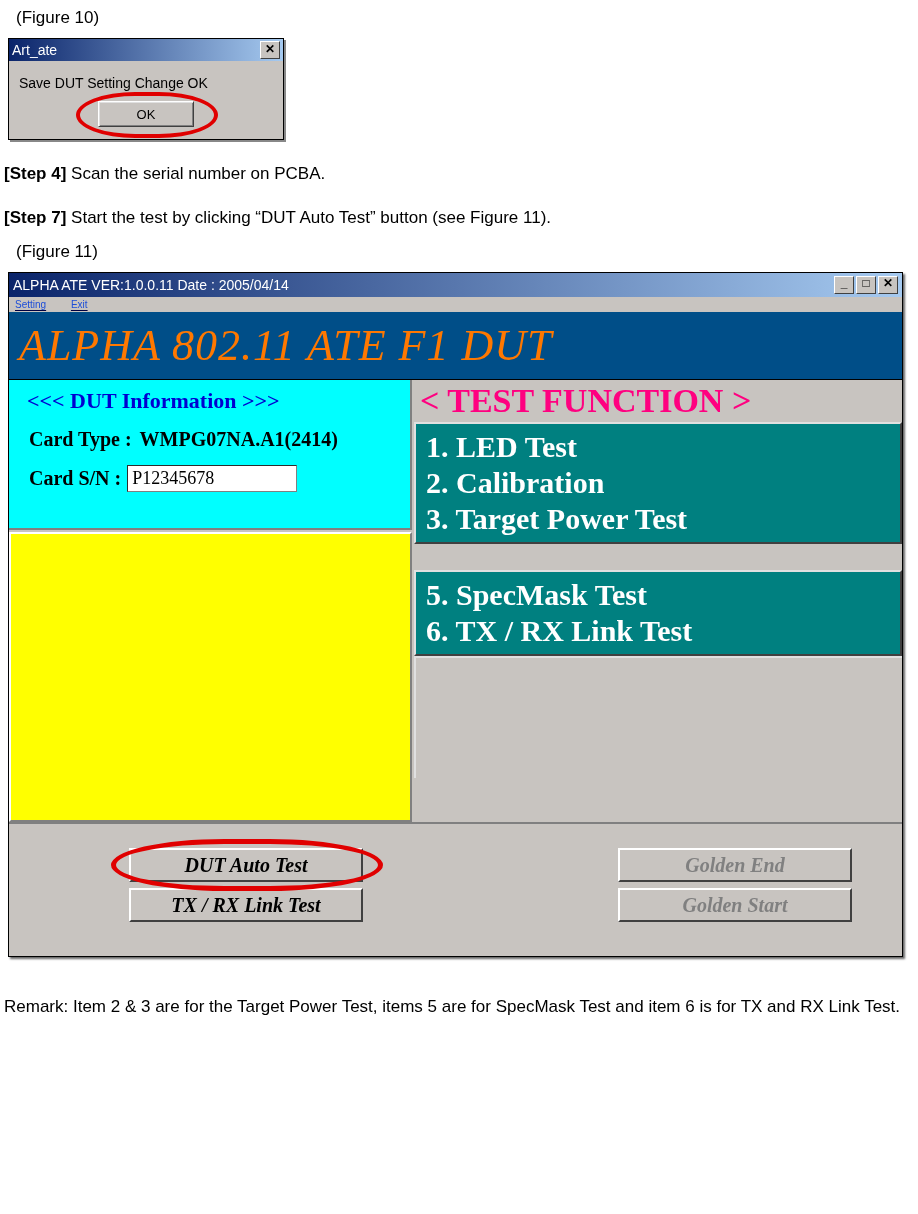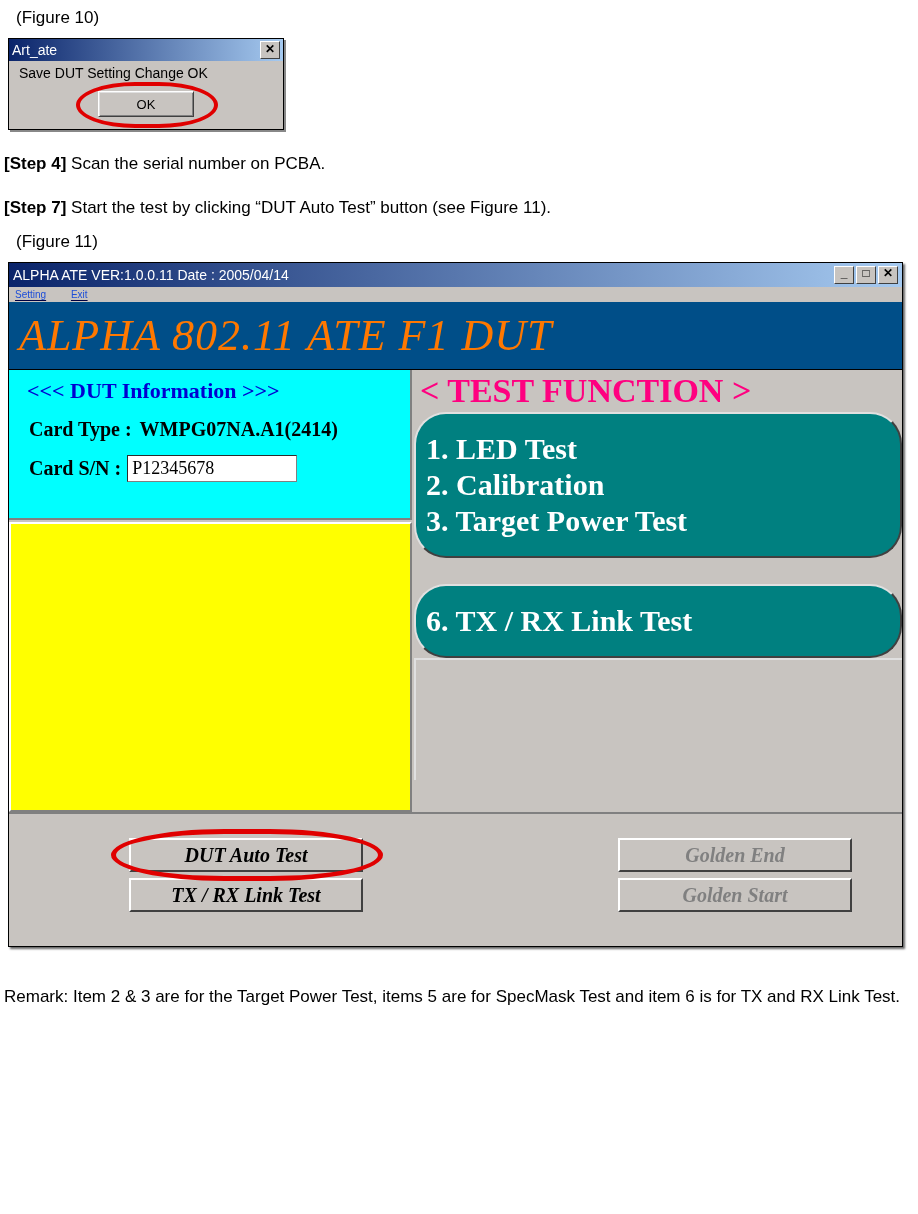--- a/index.html
+++ b/index.html
@@ -35,21 +35,21 @@
     font-size: 14px;
   }
   .closebtn {
     width: 18px; height: 16px;
     background: #c8c4c0;
     border-top:1px solid #fff;border-left:1px solid #fff;
     border-right:1px solid #404040;border-bottom:1px solid #404040;
     text-align:center; line-height:14px; font-size:12px; color:#000;
     font-weight:bold;
   }
-  .dlg1-body { padding: 4px 10px 12px 10px; font-size:14px; text-align:center;border-radius:32px;}
+  .dlg1-body { padding: 14px 10px 12px 10px; font-size:14px; text-align:center;border-radius:32px;}
   .dlg1-msg { text-align:left; padding-bottom:10px; }
   .okwrap { position:relative; display:inline-block; }
   .okbtn {
     width:94px; height:24px;
     background:#c8c4c0;
     border-top:1px solid #fff;border-left:1px solid #fff;
     border-right:1px solid #404040;border-bottom:1px solid #404040;
     font-size:13px;
     display:flex;align-items:center;justify-content:center;
     box-shadow: inset 1px 1px 0 #e0e0e0, inset -1px -1px 0 #808080;
@@ -121,23 +121,23 @@
     margin-top:2px;
   }
   .rightcol { flex:1; padding-left:2px;}
   .func-header {
     font-family:"Times New Roman",serif; font-weight:bold;
     color:#ff0080; font-size:34px; padding:2px 6px;
   }
   .func-list {
     background:#008080; color:#fff;
     font-family:"Times New Roman",serif; font-weight:bold;
-    font-size:30px; padding:16px 10px;
+    font-size:30px; padding:4px 10px;
     border-top:2px solid #e0e0e0; border-left:2px solid #e0e0e0;
-    border-right:2px solid #404040; border-bottom:2px solid #404040;border-radius:32px;
+    border-right:2px solid #404040; border-bottom:2px solid #404040;
   }
   .func-list div { margin:2px 0; white-space:nowrap;}
   .func-gap { background:#c8c4c0; height:26px; }
   .lowerfill { height:120px; background:#c8c4c0; border-top:2px solid #e0e0e0; border-left:2px solid #e0e0e0;}
   .btnrow {
     display:flex; justify-content:space-between;
     padding:24px 50px 34px 120px;
   }
   .btncol { display:flex; flex-direction:column; gap:6px; }
   .winbtn {
@@ -218,20 +218,21 @@
     </div>
     <div class="rightcol">
       <div class="func-header">&lt;  TEST    FUNCTION  &gt;</div>
       <div class="func-list">
         <div>1.   LED   Test</div>
         <div>2.   Calibration</div>
         <div>3.   Target Power Test</div>
       </div>
       <div class="func-gap"></div>
       <div class="func-list">
+        <div>5.   SpecMask Test</div>
         <div>6.   TX / RX Link Test</div>
       </div>
       <div class="lowerfill"></div>
     </div>
   </div>
 
   <div class="btnrow">
     <div class="btncol">
       <div class="autowrap">
         <div class="winbtn">DUT Auto Test</div>

